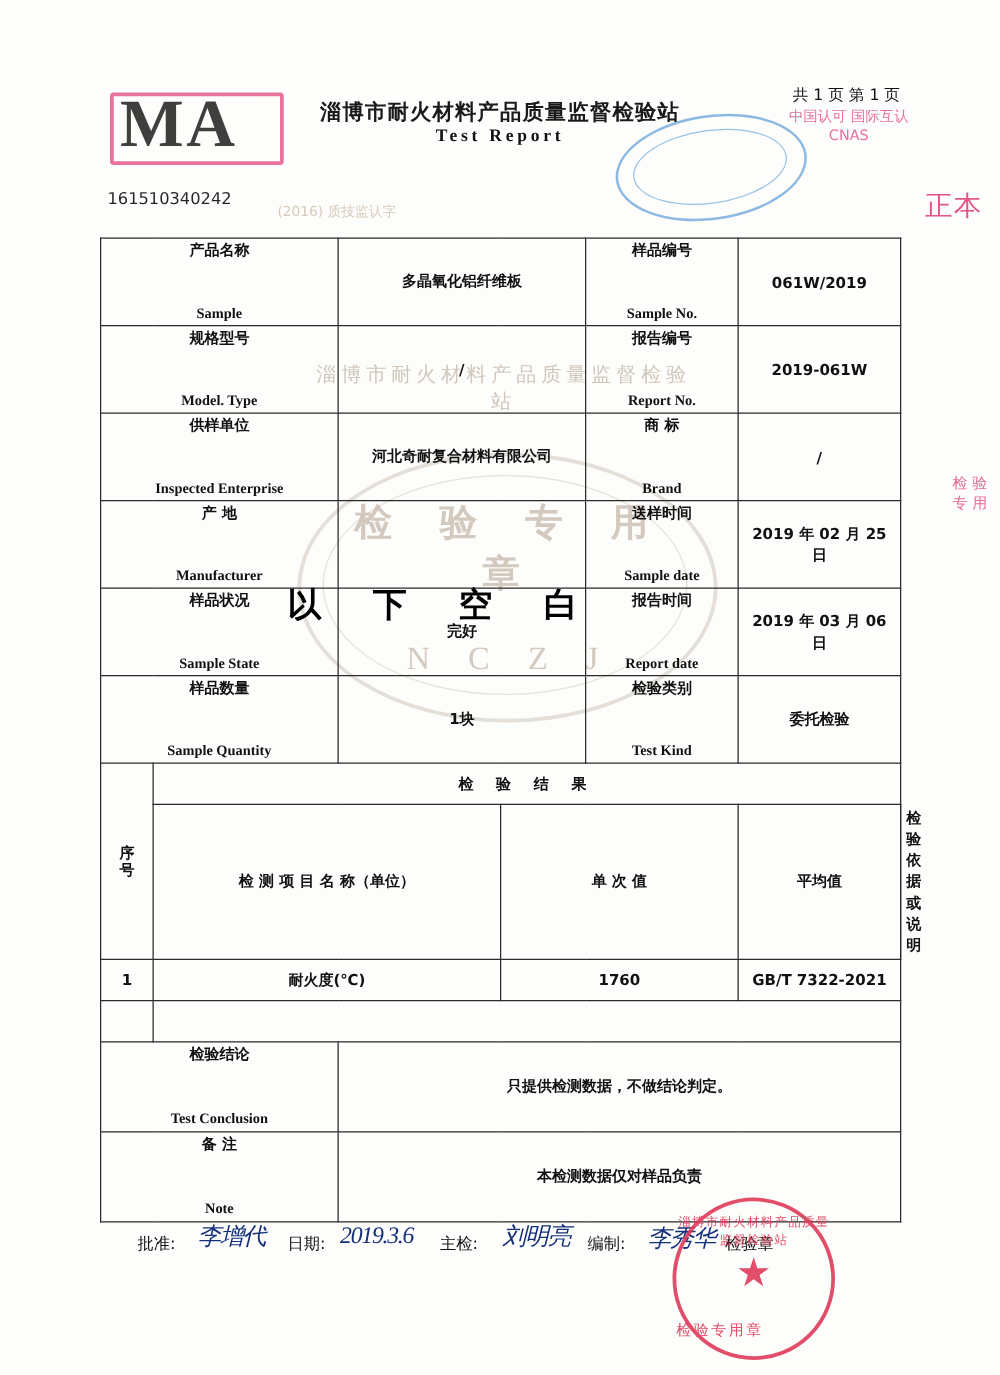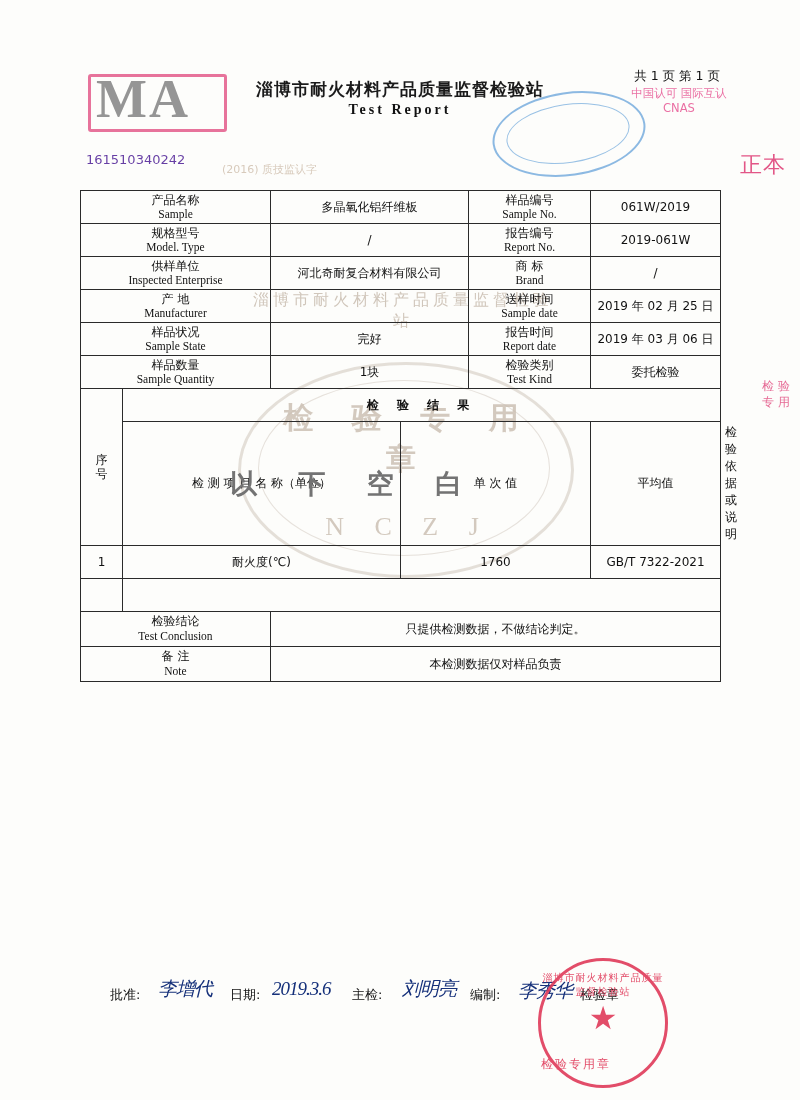--- a/index.html
+++ b/index.html
@@ -72,21 +72,21 @@
   }
 
   
   .stamp {
     position: absolute;
     pointer-events: none;
   }
   .ma-stamp {
     left: 88px; top: 72px;
     width: 155px; height: 58px;
-    color: #737373;
+    color: #000000;
     font-family: "Liberation Serif", serif;
     font-size: 54px;
     font-weight: bold;
     letter-spacing: 2px;
     opacity: .75;
     line-height: 58px;
   }
   .ma-stamp .ma-box {
     position: absolute;
     left: 0; top: 2px;
@@ -95,21 +95,21 @@
     border-radius: 3px;
   }
   .ma-stamp .ma-text {
     position: absolute;
     left: 8px; top: -2px;
   }
   .barcode-num {
     left: 86px; top: 152px;
     font-family: "DejaVu Sans", sans-serif;
     font-size: 13px;
-    color: #4c1d95;
+    color: #000000;
     opacity: .85;
   }
   .blue-oval {
     left: 492px; top: 92px;
     width: 150px; height: 80px;
     border: 2px solid #6fa8dc;
     border-radius: 50%;
     opacity: .8;
     transform: rotate(-8deg);
   }
@@ -203,52 +203,54 @@
     line-height: 16px;
     text-align: center;
   }
   .blank-note {
     position: absolute;
     left: 230px; top: 466px;
     font-family: "DejaVu Sans", sans-serif;
     font-size: 27px;
     font-weight: bold;
     letter-spacing: 16px;
-    color: #737373;
+    color: #000000;
   }
 
   
   table.main {
     position: absolute;
     left: 80px; top: 190px;
     width: 640px;
     border-collapse: collapse;
     table-layout: fixed;
   }
   table.main td {
     border: 1px solid #2a2a2a;
     padding: 2px 4px;
     vertical-align: middle;
     text-align: center;
     font-size: 12px;
     height: 28px;
+    font-weight: bold;
   }
   .lbl {
     line-height: 14px;
     white-space: nowrap;
   }
   .lbl .cn {
     font-family: "DejaVu Sans", sans-serif;
     font-size: 12px;
     display: block;
   }
   .lbl .en {
     font-family: "Liberation Serif", serif;
     font-size: 11.5px;
     display: block;
+    margin-top: 37px;
   }
   .val {
     font-family: "DejaVu Sans", sans-serif;
     font-size: 12.5px;
   }
   .val-left {
     text-align: left;
     padding-left: 16px;
   }
   .results-head {

